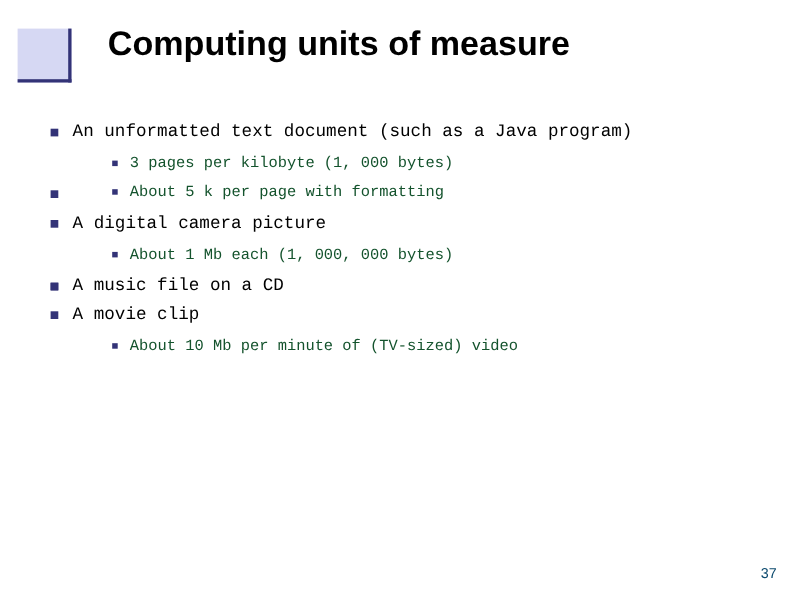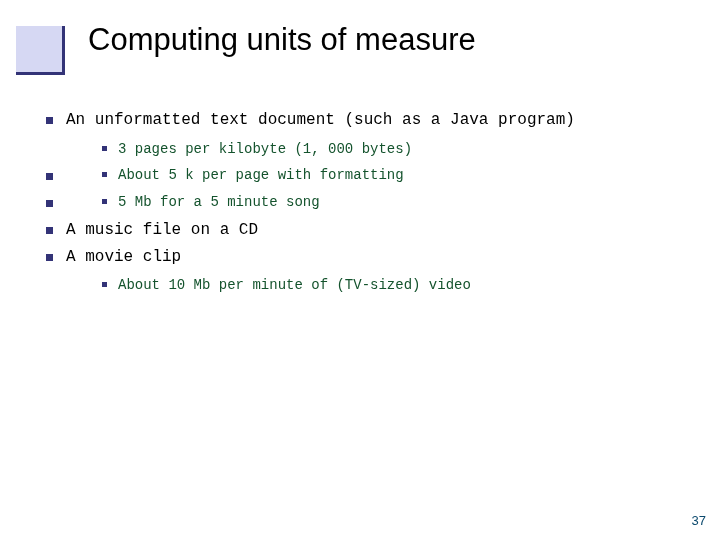--- a/index.html
+++ b/index.html
@@ -15,25 +15,25 @@
     left: 16px;
     top: 26px;
     width: 49px;
     height: 49px;
     background: #d6d8f3;
     border-right: 3px solid #333377;
     border-bottom: 3px solid #333377;
   }
   .title {
     position: absolute;
-    left: 88px;
+    left: 98px;
     top: 22px;
     font-size: 31px;
     color: #000;
-    font-weight: 400;
+    font-weight: 700;
   }
   .content {
     position: absolute;
     left: 40px;
     top: 110px;
     width: 640px;
   }
   ul.level1 {
     list-style: none;
     padding: 0;
@@ -101,23 +101,26 @@
       <ul class="level2">
         <li>3 pages per kilobyte (1, 000 bytes)</li>
       </ul>
     </li>
     <li>
       <ul class="level2">
         <li>About 5 k per page with formatting</li>
       </ul>
     </li>
     <li>
+      <span>A digital camera picture</span>
       <ul class="level2">
-        <li>5 Mb for a 5 minute song</li>
+        <li>About 1 Mb each (1, 000, 000 bytes)</li>
       </ul>
+    </li>
+    <li>
     </li>
     <li>
       <span>A music file on a CD</span>
     </li>
     <li>
       <span>A movie clip</span>
       <ul class="level2">
         <li>About 10 Mb per minute of (TV-sized) video</li>
       </ul>
     </li>

